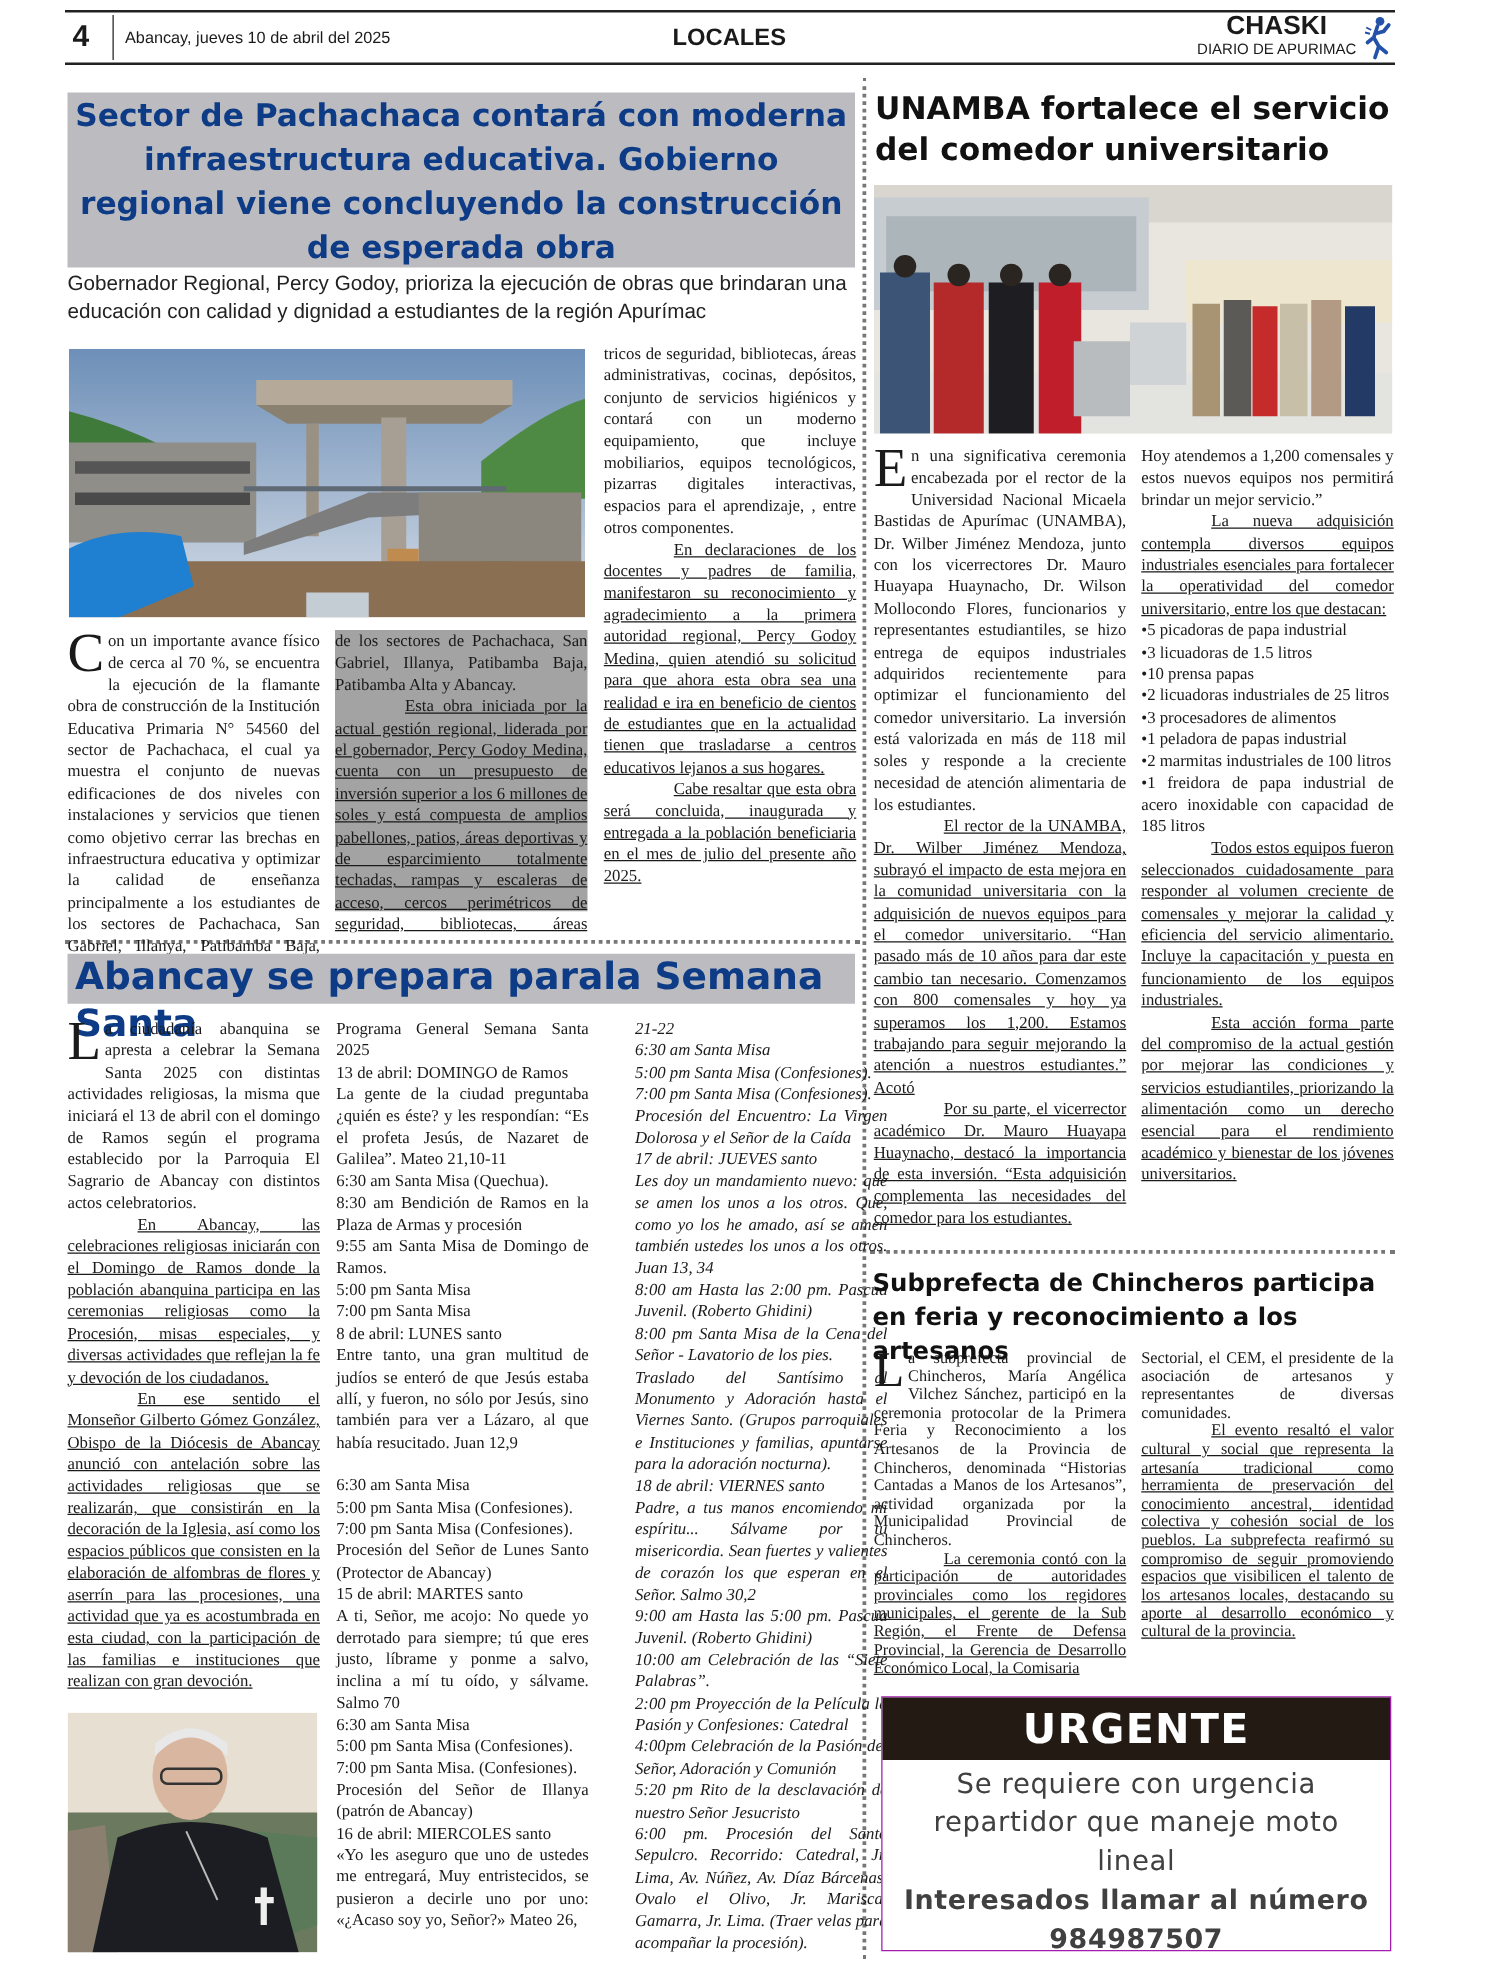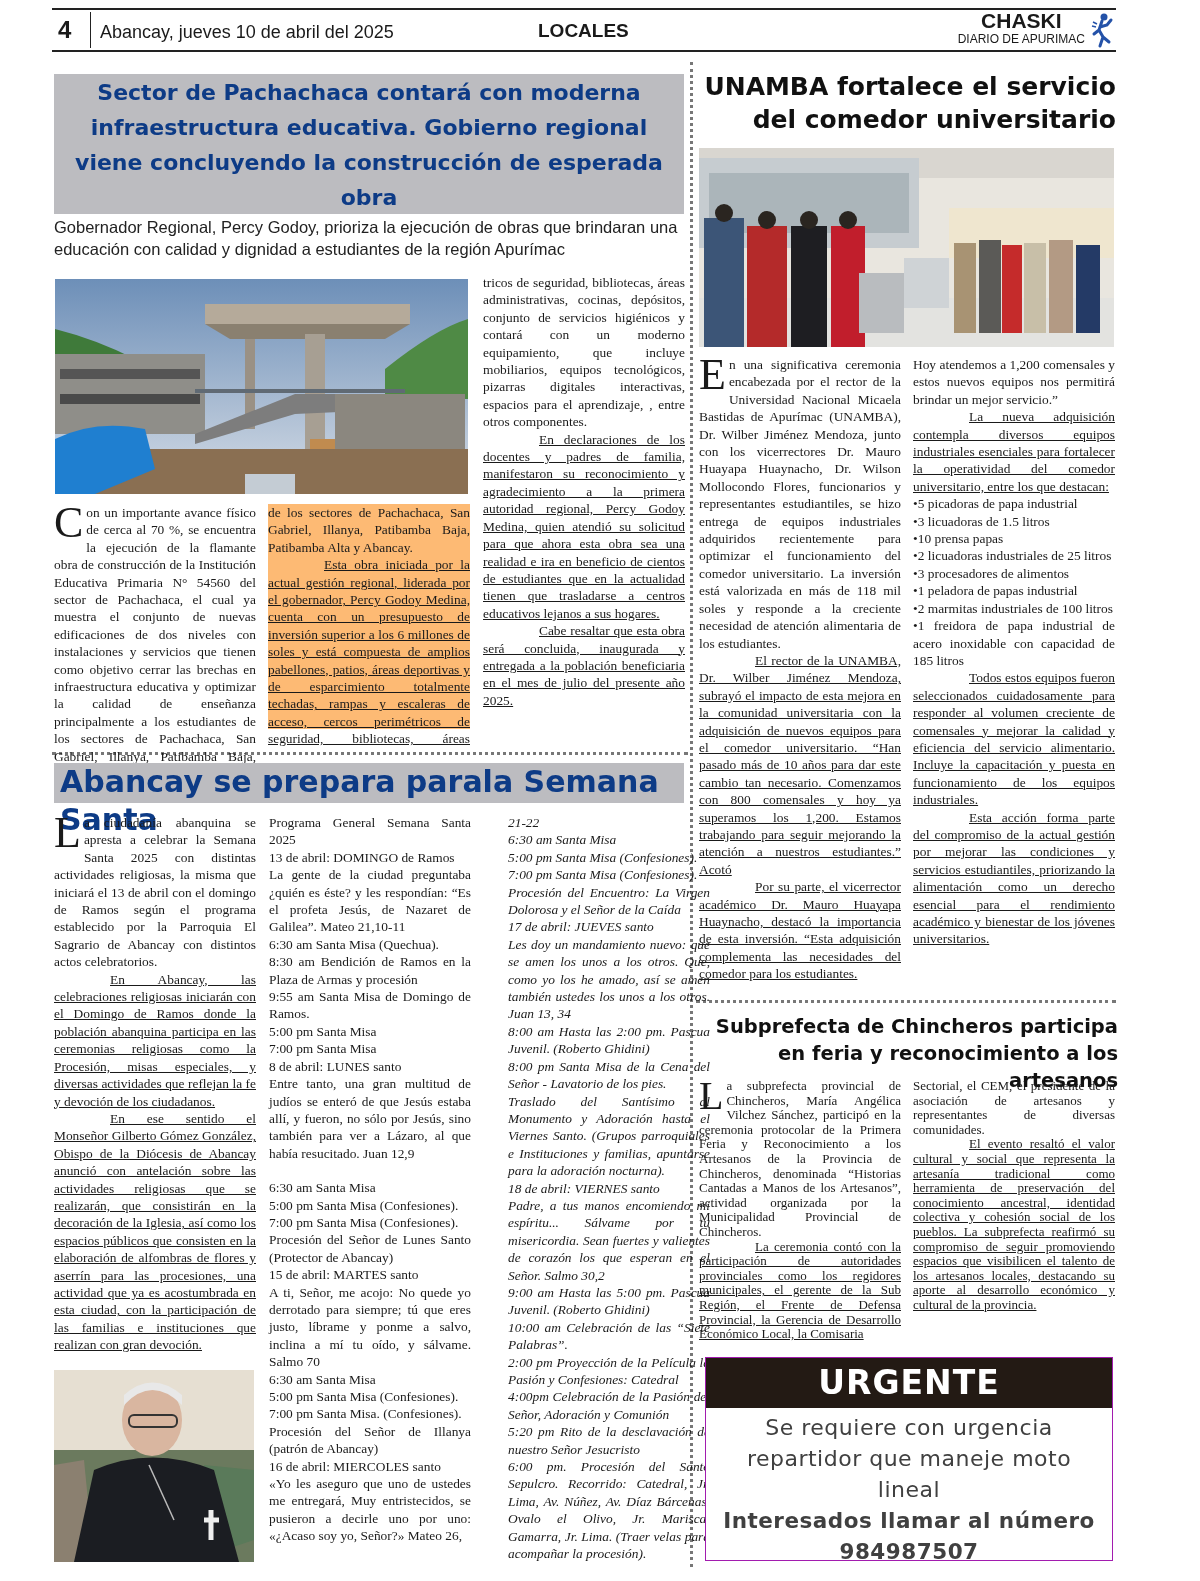--- a/index.html
+++ b/index.html
@@ -3,32 +3,32 @@
 <meta charset="utf-8">
 <style>
   * { box-sizing: border-box; margin: 0; padding: 0; }
   body { width: 1200px; height: 1581px; background: #ffffff; font-family: "Liberation Serif", serif; color: #1a1a1a; position: relative; overflow: hidden; }
   .abs { position: absolute; }
   
   .hdr-top-rule { left: 52px; top: 8px; width: 1064px; height: 2px; background: #222; }
   .hdr-bot-rule { left: 52px; top: 50px; width: 1064px; height: 2px; background: #222; }
   .page-num { left: 58px; top: 16px; font-family: "Liberation Sans", sans-serif; font-weight: bold; font-size: 24px; }
   .hdr-vsep { left: 90px; top: 12px; width: 1px; height: 36px; background: #222; }
-  .hdr-date { left: 100px; top: 22px; font-family: "Liberation Sans", sans-serif; font-size: 18px; }
+  .hdr-date { left: 100px; top: 22px; font-family: "Liberation Sans", sans-serif; font-size: 13px; }
   .hdr-section { left: 538px; top: 20px; font-family: "Liberation Sans", sans-serif; font-weight: bold; font-size: 19px; }
   .brand { right: 115px; top: 10px; text-align: center; font-family: Liberation Sans, sans-serif; }
   .brand-name { font-weight: bold; font-size: 21px; line-height: 22px; }
   .brand-sub { font-size: 12px; line-height: 14px; }
   .brand-logo { left: 1090px; top: 12px; width: 24px; height: 36px; }
   
   .vsep-dotted { width: 0; border-left: 3px dotted #777; }
   .hsep-dotted { height: 0; border-top: 3px dotted #777; }
   
   .hl-box { background: #bcbcc0; color: #0d3b86; font-family: "DejaVu Sans", sans-serif; font-weight: bold; text-align: center; }
-  .hl-black { color: #111; font-family: "DejaVu Sans", sans-serif; font-weight: bold; text-align: right; }
+  .hl-black { color: #111; font-family: "DejaVu Sans", sans-serif; font-weight: bold; text-align: left; }
   .subtitle { font-family: "Liberation Sans", sans-serif; font-size: 16.5px; line-height: 22px; color: #222; }
   
   .col { font-size: 13.4px; line-height: 17.4px; text-align: justify; hyphens: auto; }
   .col p { text-indent: 0; }
   .col p.ind { text-indent: 56px; text-decoration: underline; }
   .dropcap { float: left; font-size: 44px; line-height: 34px; margin: 2px 3px 0 0; font-family: "Liberation Serif", serif; }
   .col ul { list-style: none; }
   .col li::before { content: "\2022 "; }
   
   .photo { overflow: hidden; }
@@ -54,21 +54,21 @@
   <circle cx="14" cy="5" r="3.5" fill="#2452a8"></circle>
   <path d="M12 9 L9 18 L4 22 M10 15 L17 13 L21 8 M9 18 L13 25 L10 34 M13 25 L19 30" stroke="#2452a8" stroke-width="3" fill="none" stroke-linecap="round"></path>
   <path d="M3 10 L7 12 M2 14 L6 15" stroke="#2452a8" stroke-width="1.5"></path>
 </svg>
 <div class="abs hdr-bot-rule"></div>
 
 <div class="abs vsep-dotted" style="left:690px; top:62px; height:1505px;"></div>
 <div class="abs hsep-dotted" style="left:52px; top:752px; width:636px;"></div>
 <div class="abs hsep-dotted" style="left:696px; top:1000px; width:420px;"></div>
 
-<div class="abs hl-box" style="left:54px; top:74px; width:630px; height:140px; font-size:22px; line-height:35px; padding-top:1px;">Sector de Pachachaca contará con moderna infraestructura educativa. Gobierno regional viene concluyendo la construcción de esperada obra</div>
+<div class="abs hl-box" style="left:54px; top:74px; width:630px; height:140px; font-size:25px; line-height:35px; padding-top:1px;">Sector de Pachachaca contará con moderna infraestructura educativa. Gobierno regional viene concluyendo la construcción de esperada obra</div>
 <div class="abs subtitle" style="left:54px; top:216px; width:640px;">Gobernador Regional, Percy Godoy, prioriza la ejecución de obras que brindaran una educación con calidad y dignidad a estudiantes de la región Apurímac</div>
 
 <div class="abs photo" style="left:55px; top:279px; width:413px; height:215px;">
   <svg width="413" height="215" viewBox="0 0 413 215" preserveAspectRatio="none">
     <defs>
       <linearGradient id="sky1" x1="0" y1="0" x2="0" y2="1">
           <stop offset="0" stop-color="#6d8fb8"></stop>
           <stop offset="1" stop-color="#d6dde6"></stop>
         </linearGradient>
     </defs>
@@ -95,21 +95,21 @@
 
 <div class="abs col" style="left:54px; top:504px; width:202px;">
   <p><span class="dropcap">C</span><span>on un importante avance físico de cerca al 70 %, se encuentra la ejecución de la flamante obra de construcción de la Institución Educativa Primaria N° 54560 del sector de Pachachaca, el cual ya muestra el conjunto de nuevas edificaciones de dos niveles con instalaciones y servicios que tienen como objetivo cerrar las brechas en infraestructura educativa y optimizar la calidad de enseñanza principalmente a los estudiantes de los sectores de Pachachaca, San Gabriel, Illanya, Patibamba Baja, Patibamba Alta y Abancay.</span></p>
 </div>
 <div class="abs col" style="left:268px; top:504px; width:202px; height:225px; overflow:hidden;">
   <div style="margin-top:-86px;" class="col">
     <p><span style="visibility:hidden">on un importante avance físico de cerca al 70 %, se encuentra la ejecución de la flamante obra de construcción de la Institución Educativa Primaria N° 54560 del sector de Pachachaca, el cual ya muestra el conjunto de nuevas edificaciones de dos niveles con instalaciones y servicios que tienen como objetivo cerrar las brechas en infraestructura educativa y optimizar la calidad de enseñanza principalmente a los estudiantes</span></p>
   </div>
 </div>
 
-<div class="abs col" style="left:268px; top:504px; width:202px; background:#fdba74; height:225px;">
+<div class="abs col" style="left:268px; top:504px; width:202px; background:#a3a3a3; height:225px;">
   <p>de los sectores de Pachachaca, San Gabriel, Illanya, Patibamba Baja, Patibamba Alta y Abancay.</p>
   <p class="ind" style="height:190px; overflow:hidden;">Esta obra iniciada por la actual gestión regional, liderada por el gobernador, Percy Godoy Medina, cuenta con un presupuesto de inversión superior a los 6 millones de soles y está compuesta de amplios pabellones, patios, áreas deportivas y de esparcimiento totalmente techadas, rampas y escaleras de acceso, cercos perimétricos de seguridad, bibliotecas, áreas administrativas, cocinas, depósitos, conjunto de servicios higiénicos y contará con un moderno equipamiento, que incluye mobiliarios, equipos tecnológicos, pizarras digitales interactivas, espacios para el aprendizaje, , entre otros componentes.</p>
 </div>
 <div class="abs col" style="left:483px; top:274px; width:202px;">
   <p>tricos de seguridad, bibliotecas, áreas administrativas, cocinas, depósitos, conjunto de servicios higiénicos y contará con un moderno equipamiento, que incluye mobiliarios, equipos tecnológicos, pizarras digitales interactivas, espacios para el aprendizaje, , entre otros componentes.</p>
   <p class="ind">En declaraciones de los docentes y padres de familia, manifestaron su reconocimiento y agradecimiento a la primera autoridad regional, Percy Godoy Medina, quien atendió su solicitud para que ahora esta obra sea una realidad e ira en beneficio de cientos de estudiantes que en la actualidad tienen que trasladarse a centros educativos lejanos a sus hogares.</p>
   <p class="ind">Cabe resaltar que esta obra será concluida, inaugurada y entregada a la población beneficiaria en el mes de julio del presente año 2025.</p>
 </div>
 
 <div class="abs hl-black" style="left:700px; top:70px; width:416px; font-size:25px; line-height:33px;">UNAMBA fortalece el servicio del comedor universitario</div>

